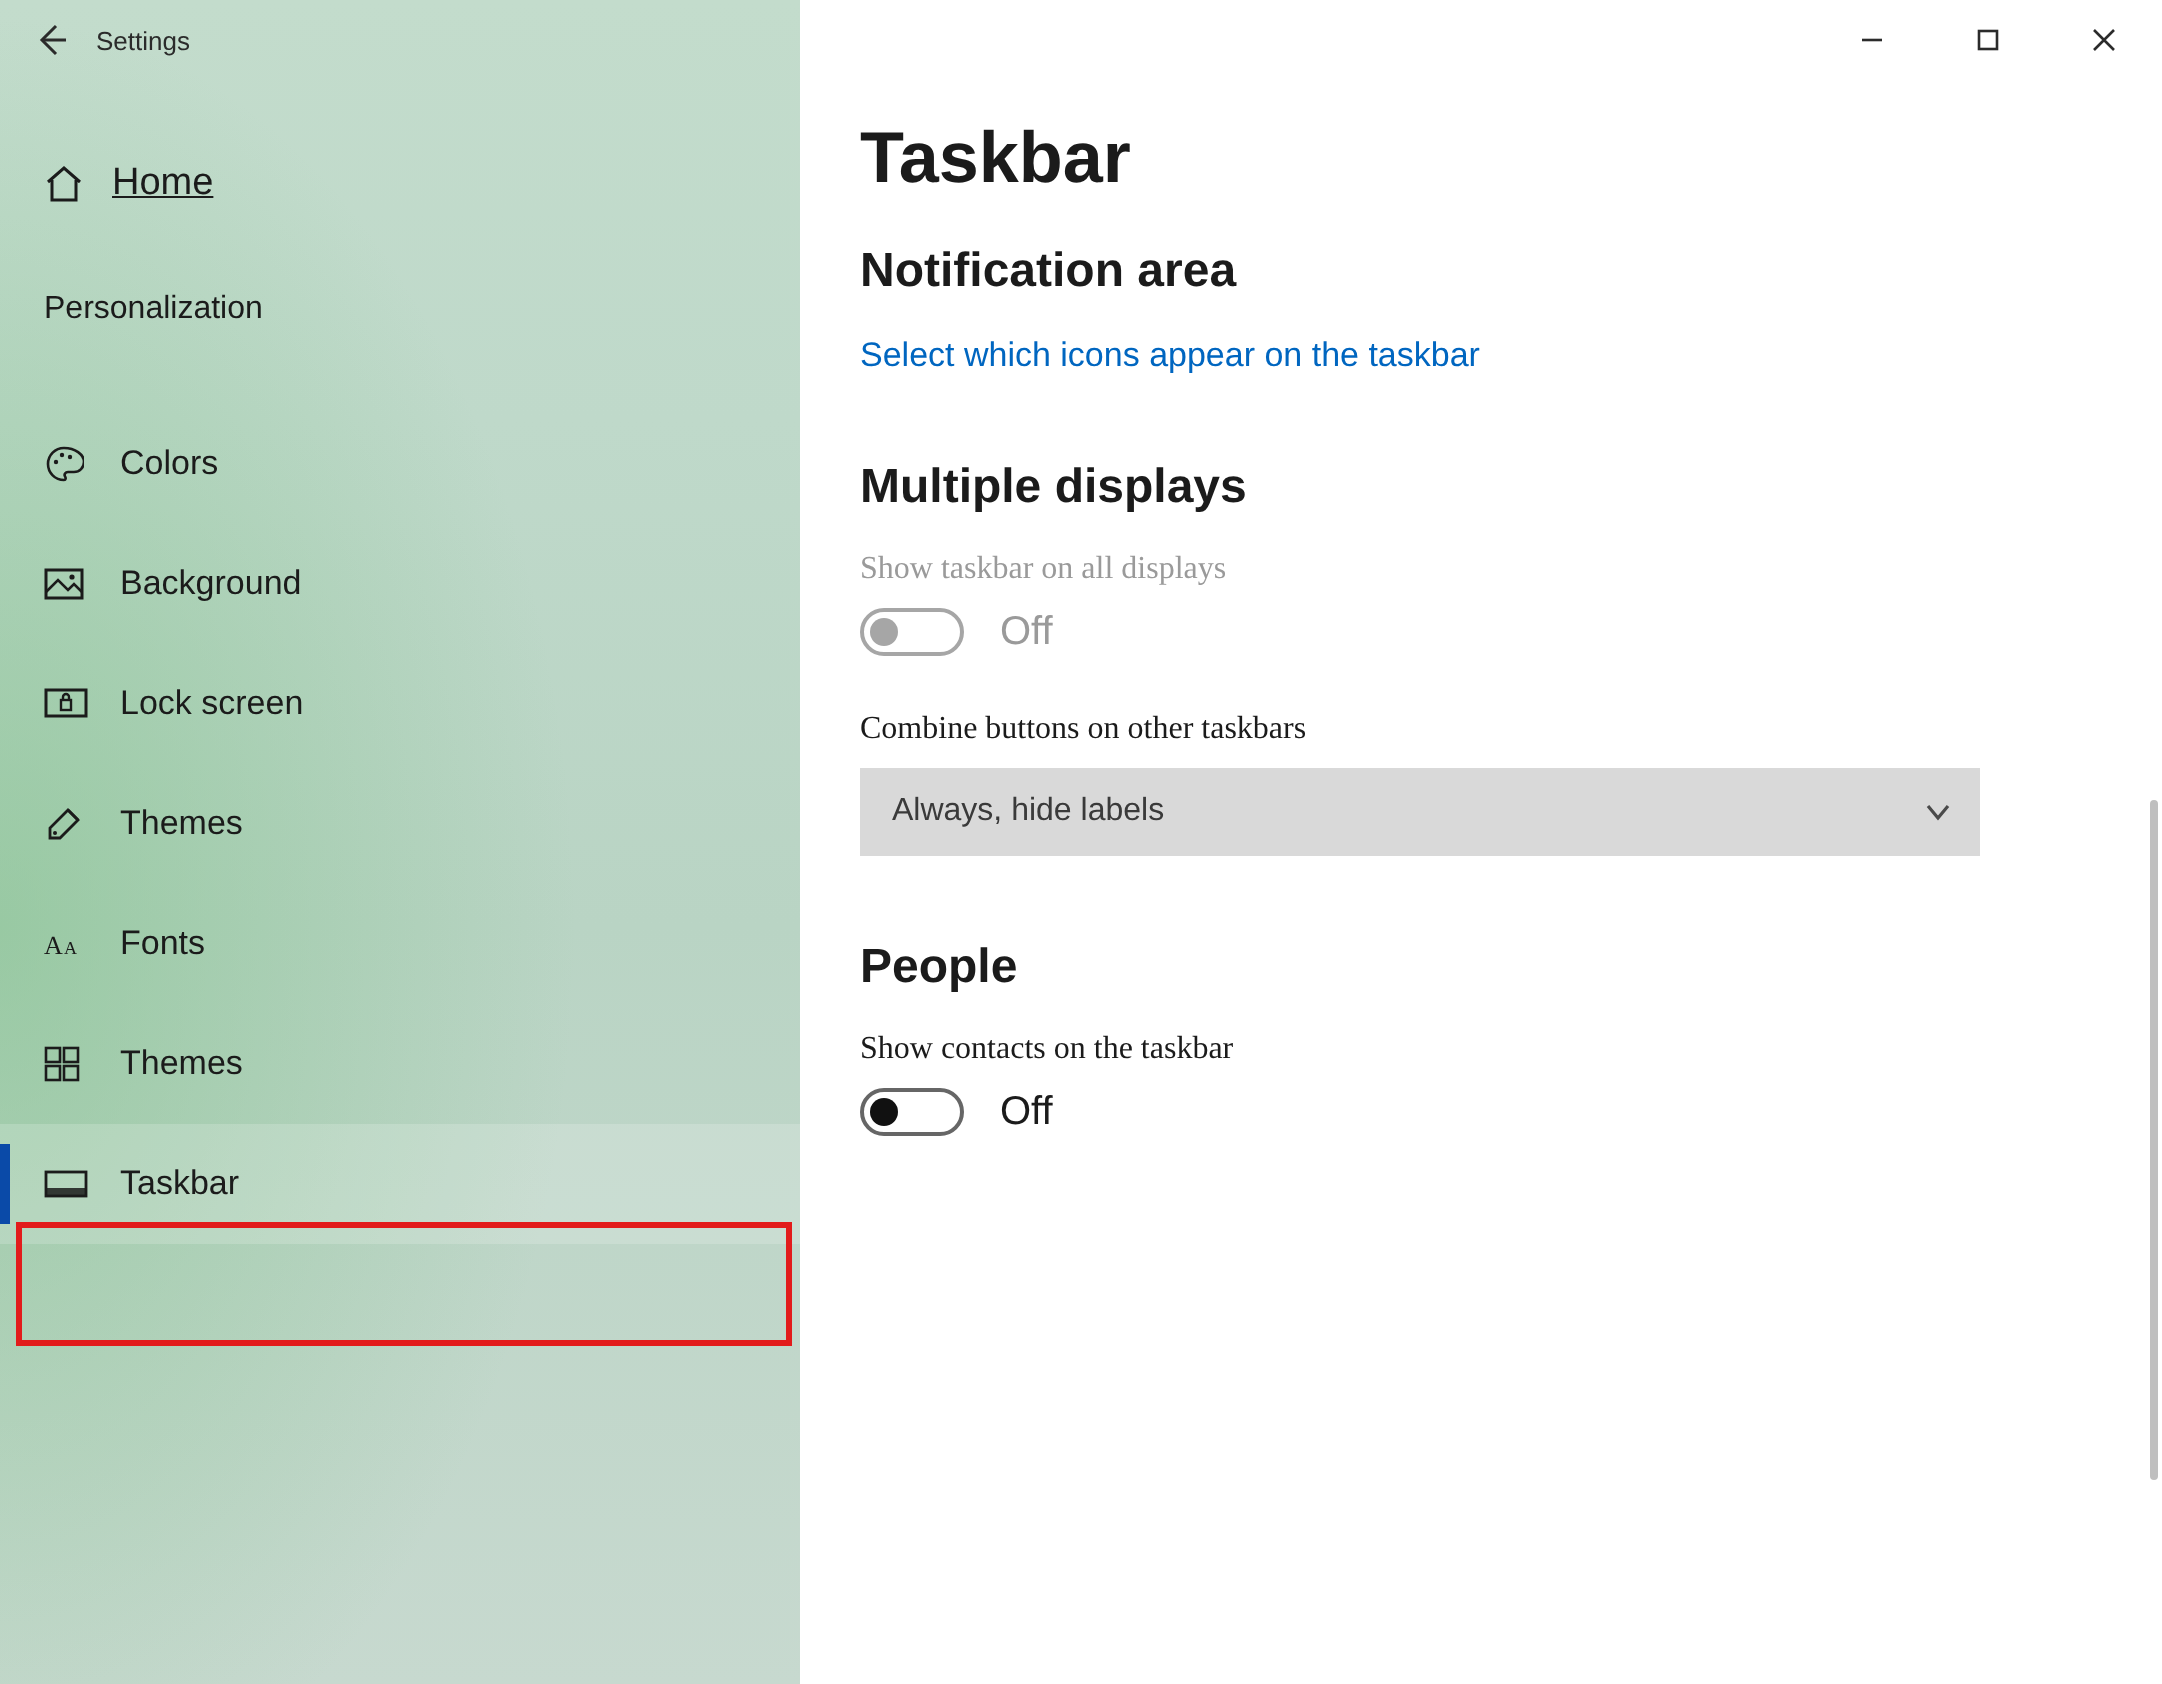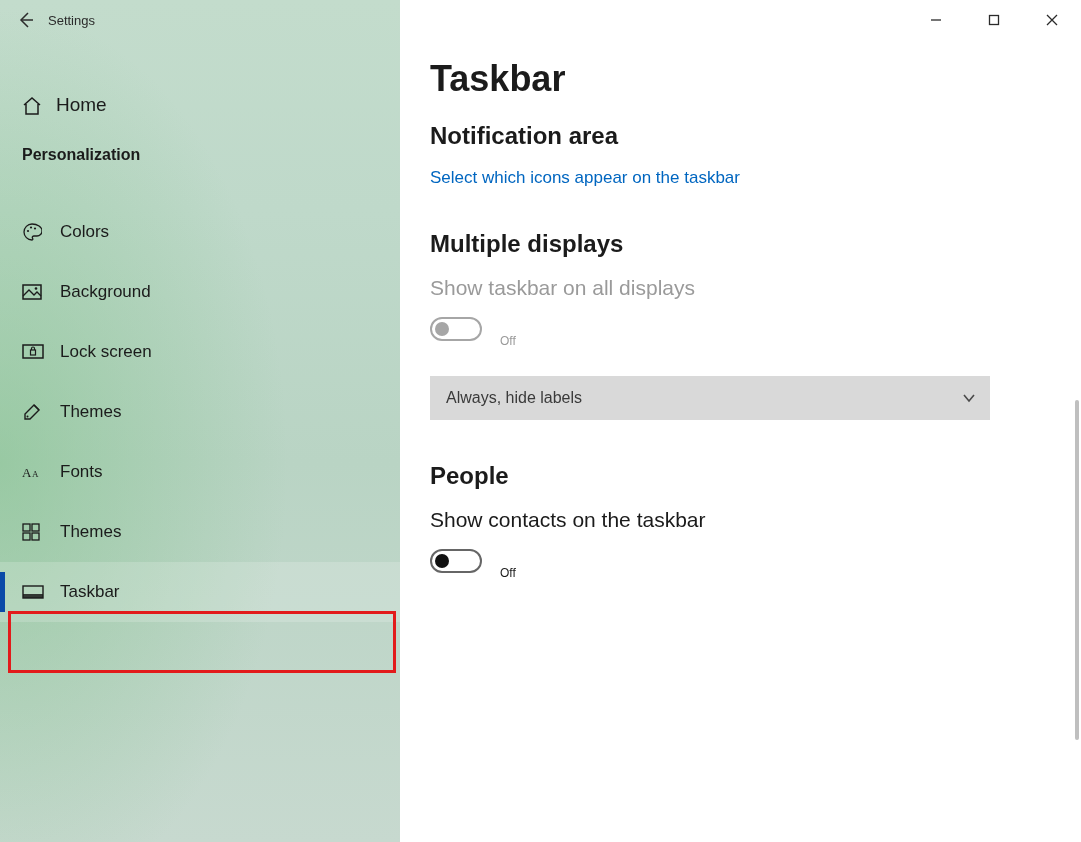--- a/index.html
+++ b/index.html
@@ -35,24 +35,25 @@
     width: 44px; height: 40px;
     display: flex; align-items: center; justify-content: center;
     color: #2b2b2b;
   }
   .app-title {
     font-size: 13px;
     color: #2b2b2b;
   }
   .home-row {
     margin-top: 28px;
-    display: flex; align-items: flex-end;
+    display: flex; align-items: center;
     height: 48px;
     padding-left: 22px;
     font-size: 19px;
+    text-decoration: underline;
   }
   .home-row .nav-icon { width: 34px; display:flex; align-items:center; }
   .search-wrap {
     margin: 22px 20px 0 20px;
   }
   .search-box {
     display: flex; align-items: center;
     height: 40px;
     border: 2px solid #4a4a4a;
     background: rgba(255,255,255,0.22);
@@ -63,21 +64,21 @@
     border: none; outline: none;
     background: transparent;
     font-size: 16px;
     color: #333;
   }
   .search-box input::placeholder { color: #555; }
   .search-icon { color: #3a3a3a; }
   .category-label {
     margin: 30px 0 0 22px;
     font-size: 16px;
-    font-weight: 700;
+    font-weight: 400;
   }
   .nav-list { margin-top: 38px; }
   .nav-item {
     display: flex; align-items: center;
     height: 60px;
     padding-left: 22px;
     font-size: 17px;
     color: #1b1b1b;
     position: relative;
   }
@@ -139,23 +140,24 @@
     display: inline-block;
   }
   .link-block { margin-bottom: 16px; }
   .red-outline-link {
     display: inline-block;
     padding: 6px 20px 6px 2px;
     border: 3px solid #e21b1b;
     margin-top: 4px;
   }
   .setting-label {
-    font-size: 21px;
+    font-size: 16px;
     color: #1b1b1b;
     margin-bottom: 10px;
+    font-family: Liberation Serif, serif;
   }
   .setting-label.disabled { color: #9a9a9a; }
   .setting-block { margin-bottom: 28px; }
   .section-gap { margin-top: 42px; }
 
   .toggle-row { display:flex; align-items:center; gap: 18px; }
   .toggle {
     width: 52px; height: 24px;
     border: 2px solid #666;
     border-radius: 14px;
@@ -164,21 +166,21 @@
   }
   .toggle.disabled { border-color: #a6a6a6; }
   .toggle .knob {
     position: absolute; left: 3px; top: 50%;
     transform: translateY(-50%);
     width: 14px; height: 14px;
     border-radius: 50%;
     background: #111;
   }
   .toggle.disabled .knob { background: #a6a6a6; }
-  .toggle-state { font-size: 12px; margin-top: 24px; }
+  .toggle-state { font-size: 20px; }
   .toggle-state.disabled { color: #9a9a9a; }
 
   .dropdown {
     width: 560px; height: 44px;
     background: #d9d9d9;
     display: flex; align-items: center; justify-content: space-between;
     padding: 0 14px 0 16px;
     color: #3a3a3a;
     font-size: 16px;
   }
@@ -334,20 +336,21 @@
         <div class="toggle-row">
           <div class="toggle disabled">
               <div class="knob"></div>
             </div>
           <span class="toggle-state disabled">Off</span>
         </div>
       </div>
 
 
       <div class="setting-block">
+        <div class="setting-label">Combine buttons on other taskbars</div>
         <div class="dropdown">
           <span>Always, hide labels</span>
           <span class="chevron-down">
             <svg width="14" height="14" viewBox="0 0 14 14">
                 <path d="M2 4 L7 10 L12 4" stroke="#4a4a4a" stroke-width="1.6" fill="none"></path>
               </svg>
           </span>
         </div>
       </div>
 

